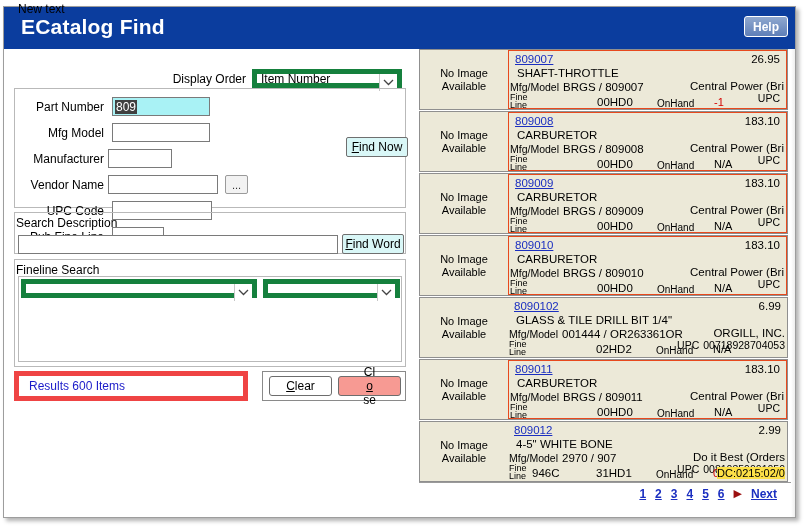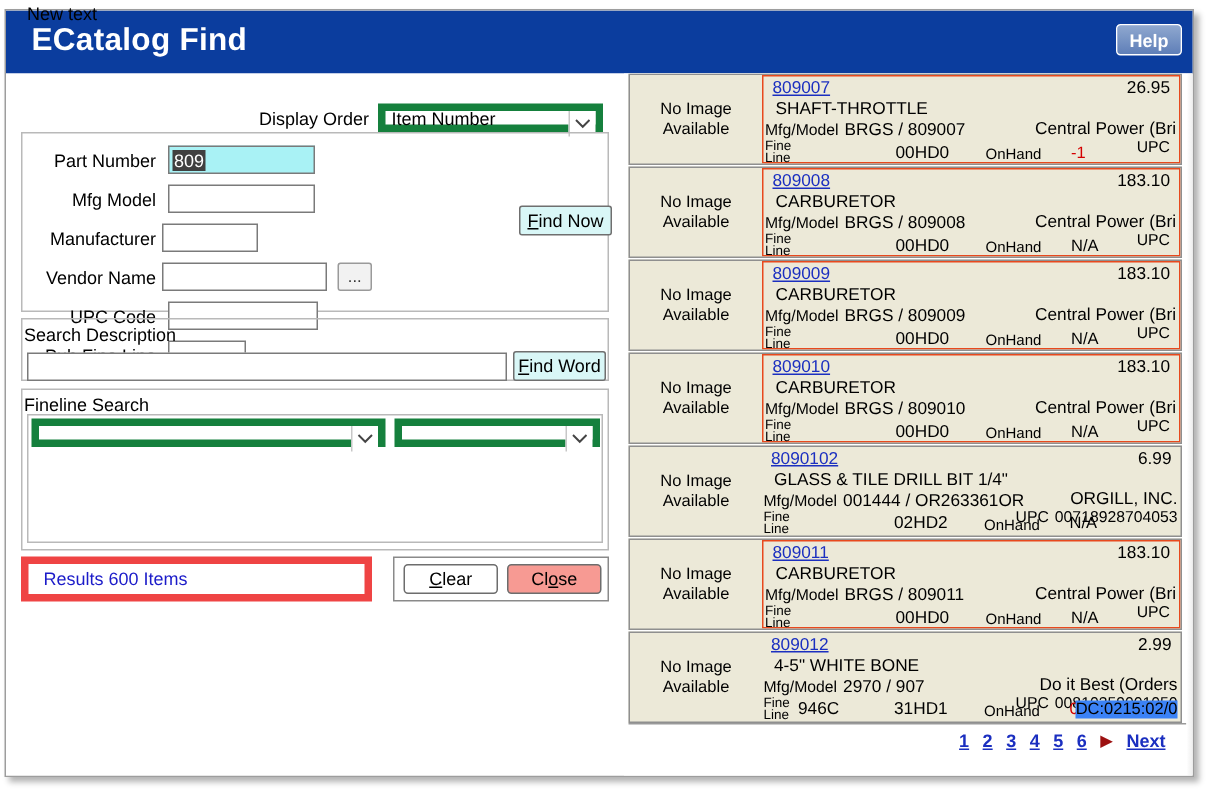--- a/index.html
+++ b/index.html
@@ -139,21 +139,21 @@
   #results-count-text{font-size:12px;color:#1b1bc9;}
   #bottom-btn-box{left:258px;top:322px;width:144px;height:30px;
     border:1px solid #8a8a8a;background:#fff;}
   .plain-btn{
     position:absolute;height:20px;
     border:1px solid #6d6d6d;border-radius:3px;box-sizing:border-box;
     font-size:12px;color:#000;
     display:flex;align-items:center;justify-content:center;cursor:pointer;
   }
   #clear-btn{left:265px;top:327px;width:63px;background:#ffffff;}
-  #close-btn{left:334px;top:327px;width:63px;background:#f79a93;}
+  #close-btn{left:334px;top:327px;width:63px;background:#f79a93;flex-direction:column;}
 
   
   #results-pane{
     position:absolute;left:412px;top:0;width:375px;height:470px;
     background:#ffffff;
     overflow:hidden;
   }
   .result-card{
     position:relative;
     height:61px;width:369px;
@@ -208,21 +208,21 @@
   }
   .r-onhand-lbl{
     position:absolute;left:148px;top:47px;font-size:10px;color:#000;
   }
   .r-onhand-val{
     position:absolute;left:205px;top:45px;font-size:11px;color:#000;
   }
   .r-onhand-val.neg{color:#d40000;}
   .r-dc{
     position:absolute;right:2px;top:45px;font-size:11px;color:#000;
-    background:#3b82f6;white-space:nowrap;
+    background:#fde047;white-space:nowrap;
   }
   
   #pager{
     position:absolute;left:3px;right:0;top:433px;height:22px;
     display:flex;align-items:center;justify-content:flex-end;
     gap:9px;padding-right:14px;box-sizing:border-box;
     border-top:1px solid #9a9a9a;
   }
   #pager a{
     color:#1b2fc0;font-size:12px;text-decoration:underline;

